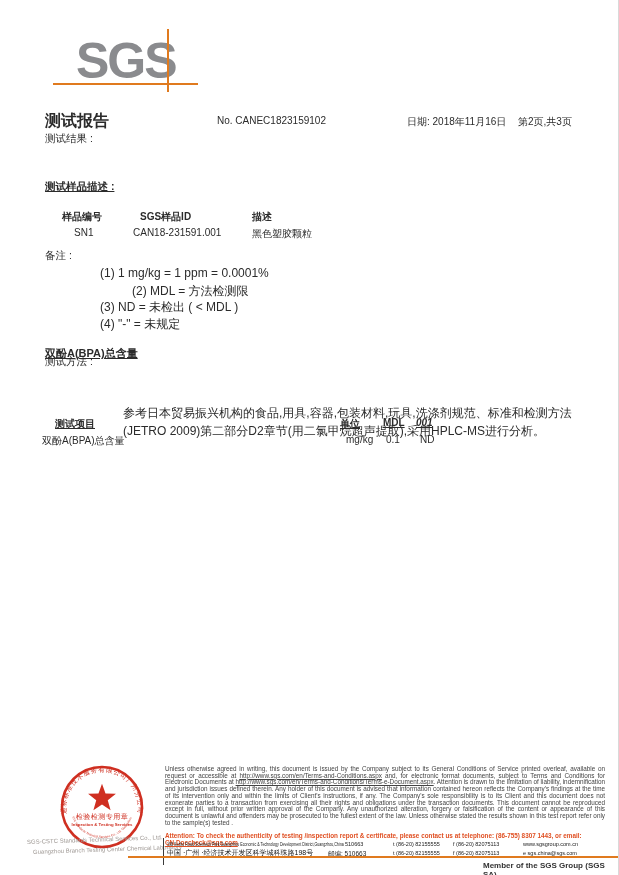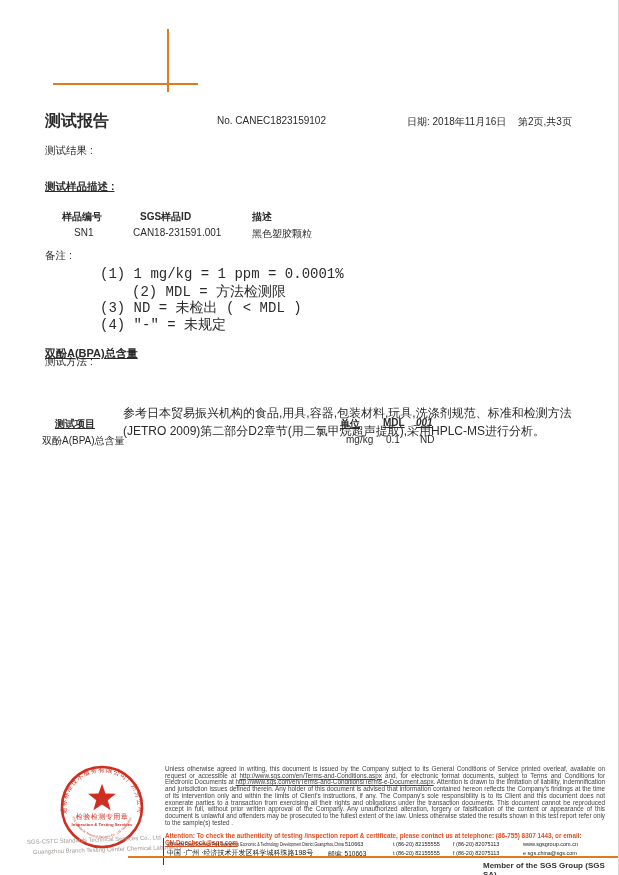--- a/index.html
+++ b/index.html
@@ -19,21 +19,21 @@
   .logo-text{font-weight:bold;font-size:50px;letter-spacing:-2px;color:var(--logo_gray);line-height:1;}
   .orange-v{width:1.5px;background:var(--brand_orange);}
   .orange-h{height:1.5px;background:var(--brand_orange);}
   
   .title{font-size:16px;font-weight:bold;}
   .h-small{font-size:10px;}
   
   .cjk{font-size:10.5px;}
   .bold{font-weight:bold;}
   .u{text-decoration:underline;}
-  .note{font-size:14px;font-family:Liberation Mono, monospace;}
+  .note{font-size:12px;}
   .tbl-h{font-size:10px;font-weight:bold;}
   .tbl-c{font-size:10px;}
   .italic{font-style:italic;font-weight:600;}
   .method{font-size:12px;line-height:17.5px;width:457px;margin-top:32px;}
   
   .legal{width:440px;font-size:6.35px;line-height:6.7px;text-align:justify;color:var(--fine_gray);}
   .useg{text-decoration:underline;}
   .attention{width:440px;font-size:6.35px;line-height:7px;font-weight:bold;color:var(--attention_red);}
   .addr{font-size:5.5px;color:#222;white-space:nowrap;}
   .addr-cn{font-size:7px;color:#111;white-space:nowrap;}
@@ -41,29 +41,30 @@
   .v-divider{width:1px;background:#3a3a3a;}
   .member{font-size:8px;font-weight:600;color:#333;}
   .company-gray{font-size:6px;color:#a09a96;white-space:nowrap;transform:rotate(-2deg);transform-origin:left center;}
   .stamp-svg text{font-family:"Liberation Sans","DejaVu Sans",sans-serif;}
 </style>
 </head>
 <body>
 
 <div id="page">
 
+  <div class="abs logo-text" style="left:76px;top:36px;">SGS</div>
   <div class="abs orange-v" style="left:167px;top:29px;height:63px;"></div>
   <div class="abs orange-h" style="left:53px;top:83px;width:145px;"></div>
 
   <div class="abs title" style="left:45px;top:111px;">测试报告</div>
   <div class="abs h-small" style="left:217px;top:115px;">No. CANEC1823159102</div>
   <div class="abs h-small" style="left:407px;top:115px;">日期: 2018年11月16日</div>
   <div class="abs h-small" style="left:518px;top:115px;">第2页,共3页</div>
 
-  <div class="abs cjk" style="left:45px;top:144px;">测试结果 :</div>
+  <div class="abs cjk" style="left:45px;top:132px;">测试结果 :</div>
 
   <div class="abs cjk bold u" style="left:45px;top:180px;">测试样品描述 :</div>
 
   <div class="abs tbl-h" style="left:62px;top:210px;">样品编号</div>
   <div class="abs tbl-h" style="left:140px;top:210px;">SGS样品ID</div>
   <div class="abs tbl-h" style="left:252px;top:210px;">描述</div>
   <div class="abs tbl-c" style="left:74px;top:227px;">SN1</div>
   <div class="abs tbl-c" style="left:133px;top:227px;">CAN18-231591.001</div>
   <div class="abs tbl-c" style="left:252px;top:227px;text-align:right;">黑色塑胶颗粒</div>
 

